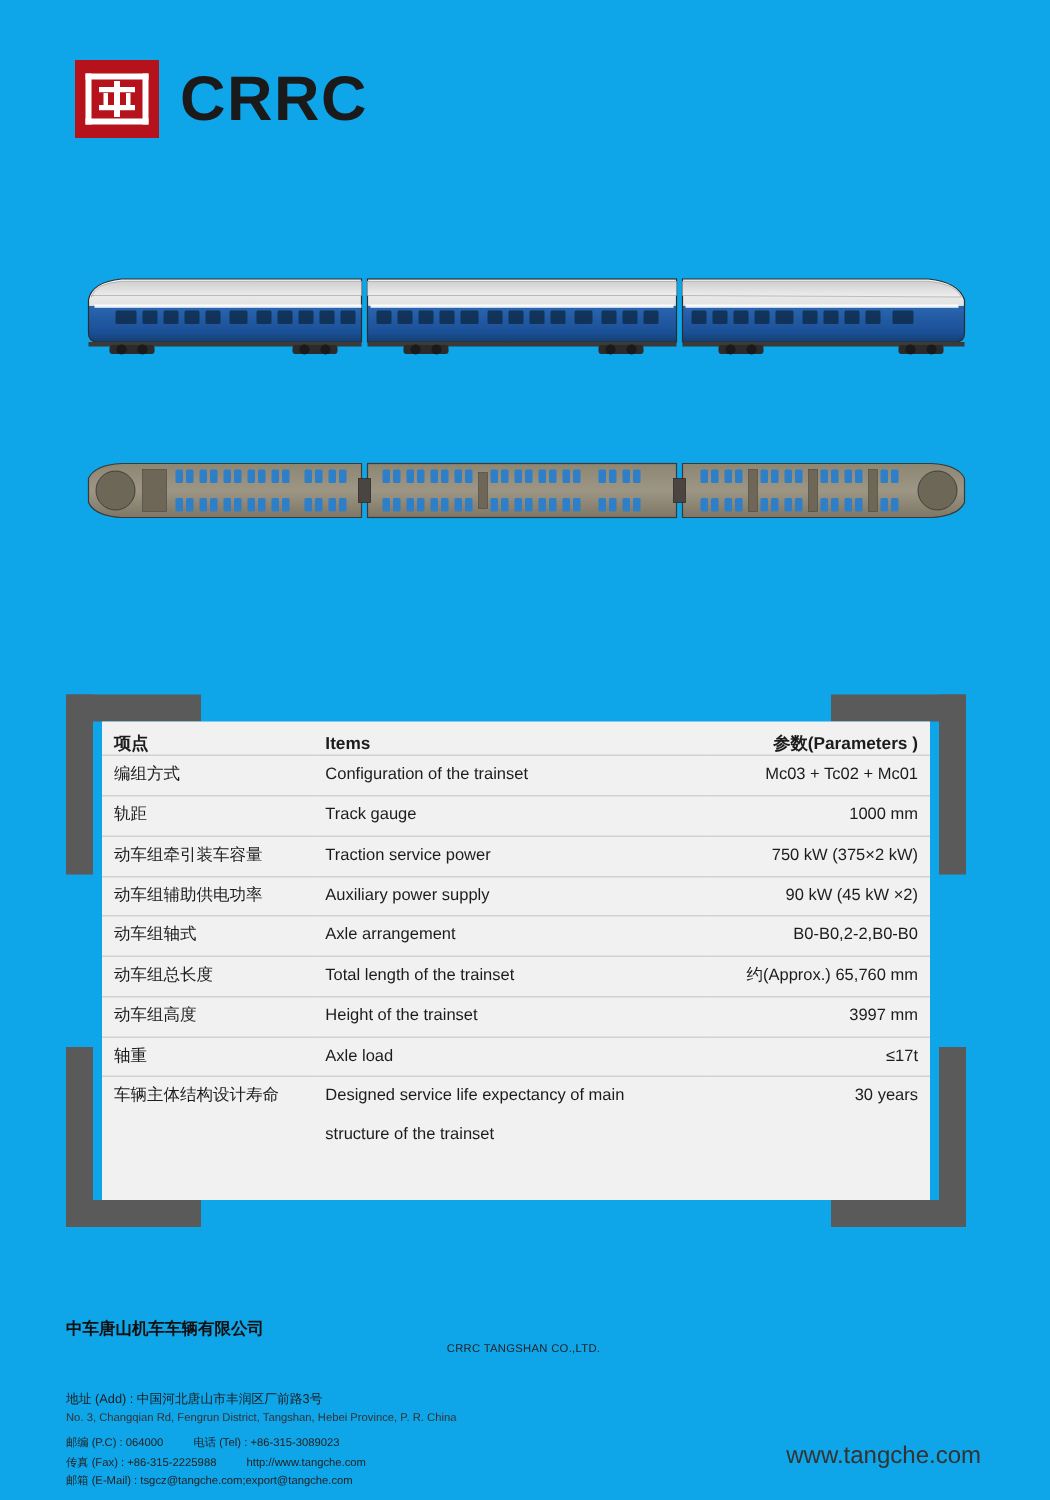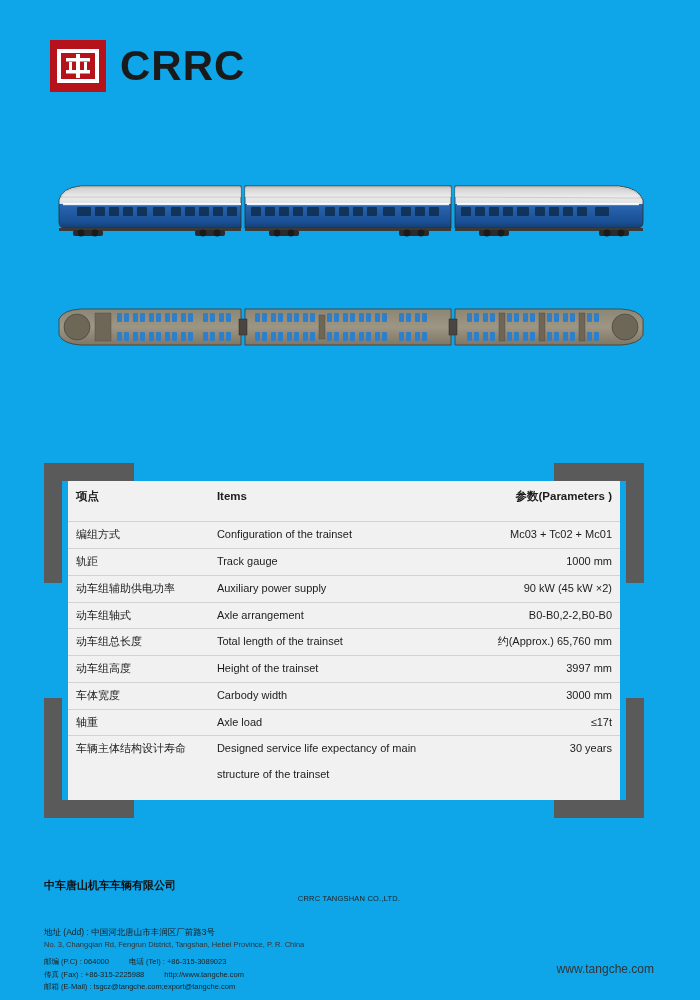--- a/index.html
+++ b/index.html
@@ -92,21 +92,21 @@
     padding: 6px 8px 6px 8px;
     border-bottom: 1px solid #d2d2d2;
     vertical-align: middle;
     line-height: 1.25;
   }
   table.spec tr:last-child td { border-bottom: none; }
   table.spec tr.header td {
     font-weight: bold;
     font-size: 11.5px;
     padding-top: 8px;
-    padding-bottom: 18px;
+    padding-bottom: 0;
   }
   td.col-cn { width: 140px; }
   td.col-en { width: 272px; }
   td.col-val { text-align: right; width: 140px; padding-right: 10px; }
   tr.cont td { border-bottom: none; }
 
   
   .footer {
     position: absolute;
     left: 44px;
@@ -140,21 +140,21 @@
   .footer .line {
     font-size: 7.5px;
     color: #222;
     margin-bottom: 2.5px;
   }
   .footer .line span.seg { margin-right: 18px; }
   .website {
     position: absolute;
     right: 46px;
     top: 962px;
-    font-size: 12px;
+    font-size: 16px;
     color: #333;
   }
 </style>
 </head>
 <body>
 
 <div class="page">
 
   <div class="logo-area">
     <div class="logo-mark">
@@ -437,43 +437,43 @@
             <td class="col-cn">编组方式</td>
             <td class="col-en">Configuration of the trainset</td>
             <td class="col-val">Mc03 + Tc02 + Mc01</td>
           </tr>
           <tr>
             <td class="col-cn">轨距</td>
             <td class="col-en">Track gauge</td>
             <td class="col-val">1000 mm</td>
           </tr>
           <tr>
+            <td class="col-cn">动车组牵引装车容量</td>
+            <td class="col-en">Traction service power</td>
+            <td class="col-val">750 kW (375×2 kW)</td>
+          </tr>
+          <tr>
             <td class="col-cn">动车组辅助供电功率</td>
             <td class="col-en">Auxiliary power supply</td>
             <td class="col-val">90 kW (45 kW ×2)</td>
           </tr>
           <tr>
             <td class="col-cn">动车组轴式</td>
             <td class="col-en">Axle arrangement</td>
             <td class="col-val">B0-B0,2-2,B0-B0</td>
           </tr>
           <tr>
             <td class="col-cn">动车组总长度</td>
             <td class="col-en">Total length of the trainset</td>
             <td class="col-val">约(Approx.) 65,760 mm</td>
           </tr>
           <tr>
             <td class="col-cn">动车组高度</td>
             <td class="col-en">Height of the trainset</td>
             <td class="col-val">3997 mm</td>
-          </tr>
-          <tr>
-            <td class="col-cn">车体宽度</td>
-            <td class="col-en">Carbody width</td>
-            <td class="col-val">3000 mm</td>
           </tr>
           <tr>
             <td class="col-cn">轴重</td>
             <td class="col-en">Axle load</td>
             <td class="col-val">≤17t</td>
           </tr>
           <tr class="cont">
             <td class="col-cn">车辆主体结构设计寿命</td>
             <td class="col-en">Designed service life expectancy of main</td>
             <td class="col-val">30 years</td>

